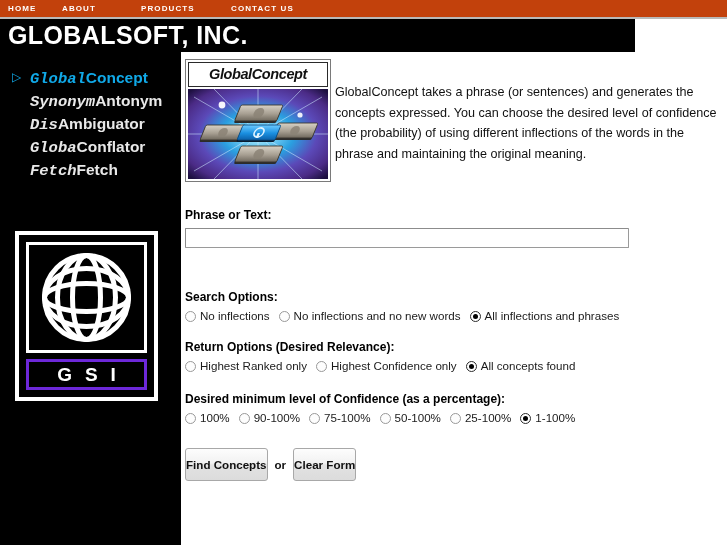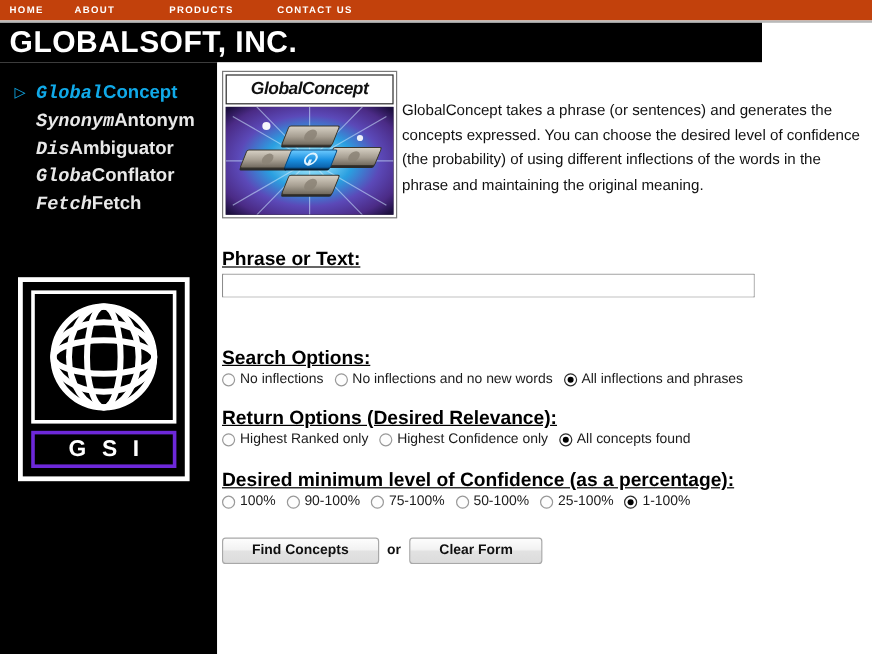--- a/index.html
+++ b/index.html
@@ -223,26 +223,25 @@
     width: 390px;
     font-size: 12.6px;
     color: #111111;
     line-height: 20.6px;
     font-family: "Liberation Sans", sans-serif;
   }
 
   
   .form-label {
     position: absolute;
-    font-size: 16px;
+    font-size: 12px;
     font-weight: bold;
     color: #000000;
     white-space: nowrap;
     font-family: "Liberation Sans", sans-serif;
-    text-decoration: underline;
   }
   #label-phrase { left: 4px; top: 156px; }
   #label-search-options { left: 4px; top: 238px; }
   #label-return-options { left: 4px; top: 288px; }
   #label-confidence { left: 4px; top: 340px; text-align: center; }
 
   #phrase-input {
     position: absolute;
     left: 4px;
     top: 176px;
@@ -317,23 +316,23 @@
     position: absolute;
     left: 4px;
     top: 396px;
     height: 24px;
     white-space: nowrap;
     font-size: 0;
   }
   .btn {
     display: inline-block;
     vertical-align: middle;
-    height: 22px;
+    height: 33px;
     line-height: 20px;
-    padding: 0 24px;
+    padding: 0 0;
     font-size: 11.6px;
     font-weight: bold;
     font-family: "Liberation Sans", sans-serif;
     color: #101010;
     background: linear-gradient(to bottom, #fdfdfd 0%, #f2f2f2 45%, #e2e2e2 52%, #dcdcdc 100%);
     border: 1px solid #a8a8a8;
     border-radius: 3px;
     box-sizing: border-box;
     cursor: default;
   }

